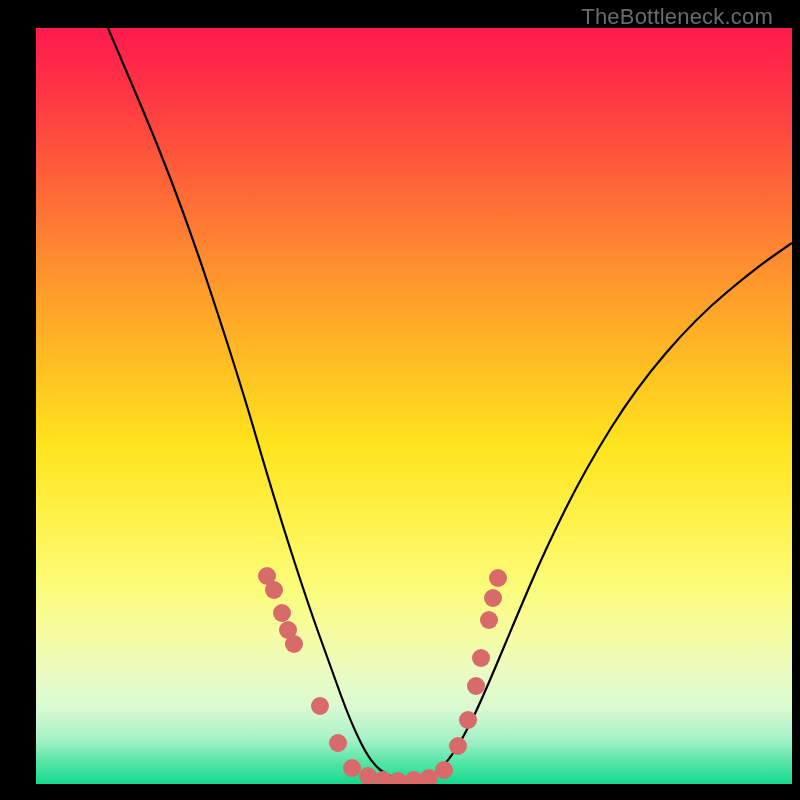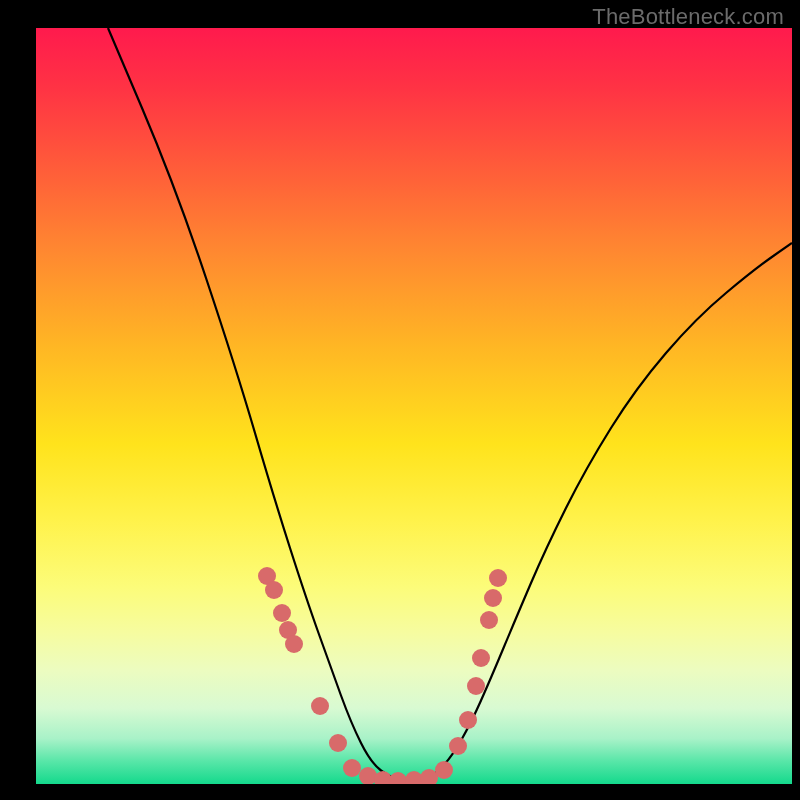--- a/index.html
+++ b/index.html
@@ -29,21 +29,21 @@
       #f6fca0 80%,
       #ecfcc0 85%,
       #d8fad2 90%,
       #a8f2c8 94%,
       #58e6a8 97%,
       #14d98c 100%);
   }
   .watermark {
     position: absolute;
     top: 4px;
-    right: 16px;
+    right: 27px;
     color: #6b6b6b;
     font-size: 22px;
     letter-spacing: 0.2px;
     z-index: 5;
     text-align: right;
   }
   svg.curve {
     position: absolute;
     left: 36px;
     top: 28px;

